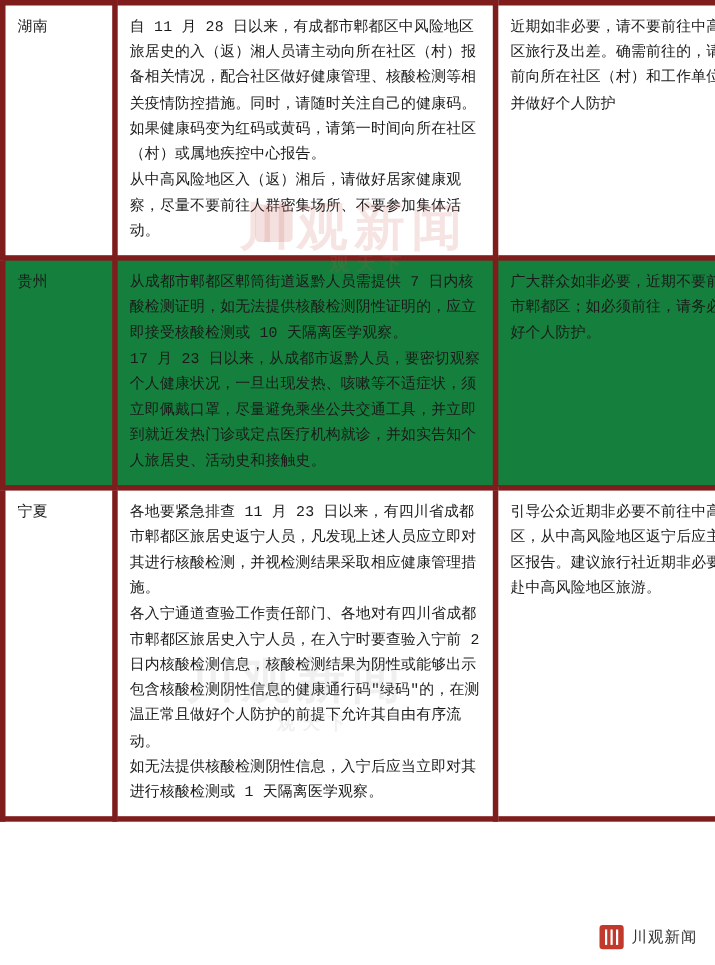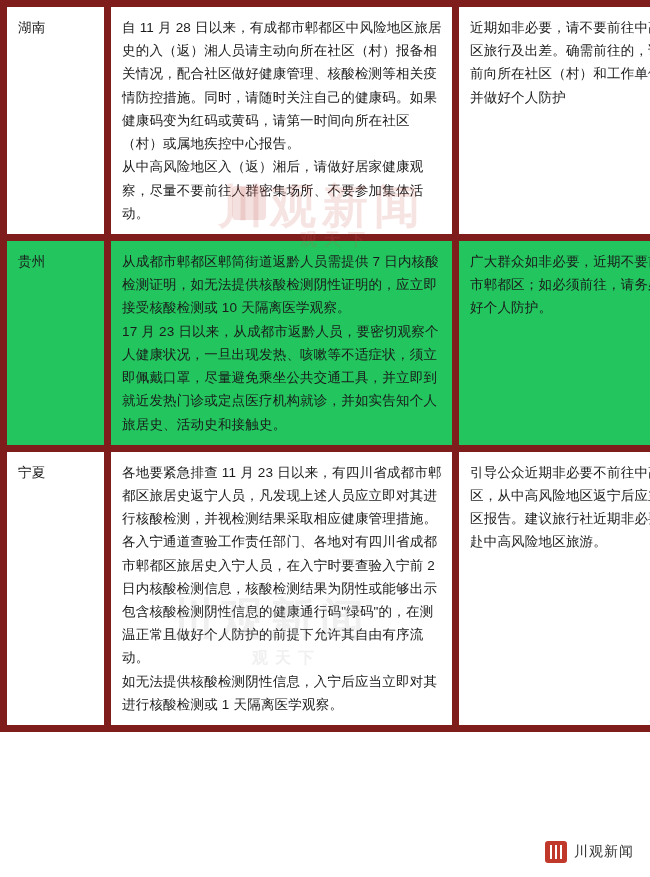--- a/index.html
+++ b/index.html
@@ -21,40 +21,41 @@
     height: 877px;
     box-sizing: border-box;
     background: #fff;
   }
   table.policy-table {
     width: 650px;
     border-collapse: collapse;
     table-layout: fixed;
   }
   table.policy-table td {
-    border: 7px solid #7f1d1d;
+    border: 5px solid #7f1d1d;
     vertical-align: top;
     padding: 9px 8px 9px 11px;
     font-size: 13.5px;
     line-height: 1.72;
     letter-spacing: 0.2px;
+    font-family: Liberation Mono, monospace;
   }
   td.col-region {
     width: 78px;
     font-size: 14px;
     padding-top: 9px;
   }
   td.col-detail {
     width: 322px;
   }
   td.col-advice {
     width: 242px;
   }
   tr.row-alt td {
-    background: #22c55e;
+    background: #15803d;
     margin-left: 13px;
   }
   tr.row-plain td {
     background: #ffffff;
   }
   .para {
     margin: 0;
     text-indent: 0;
   }
   .para + .para {

